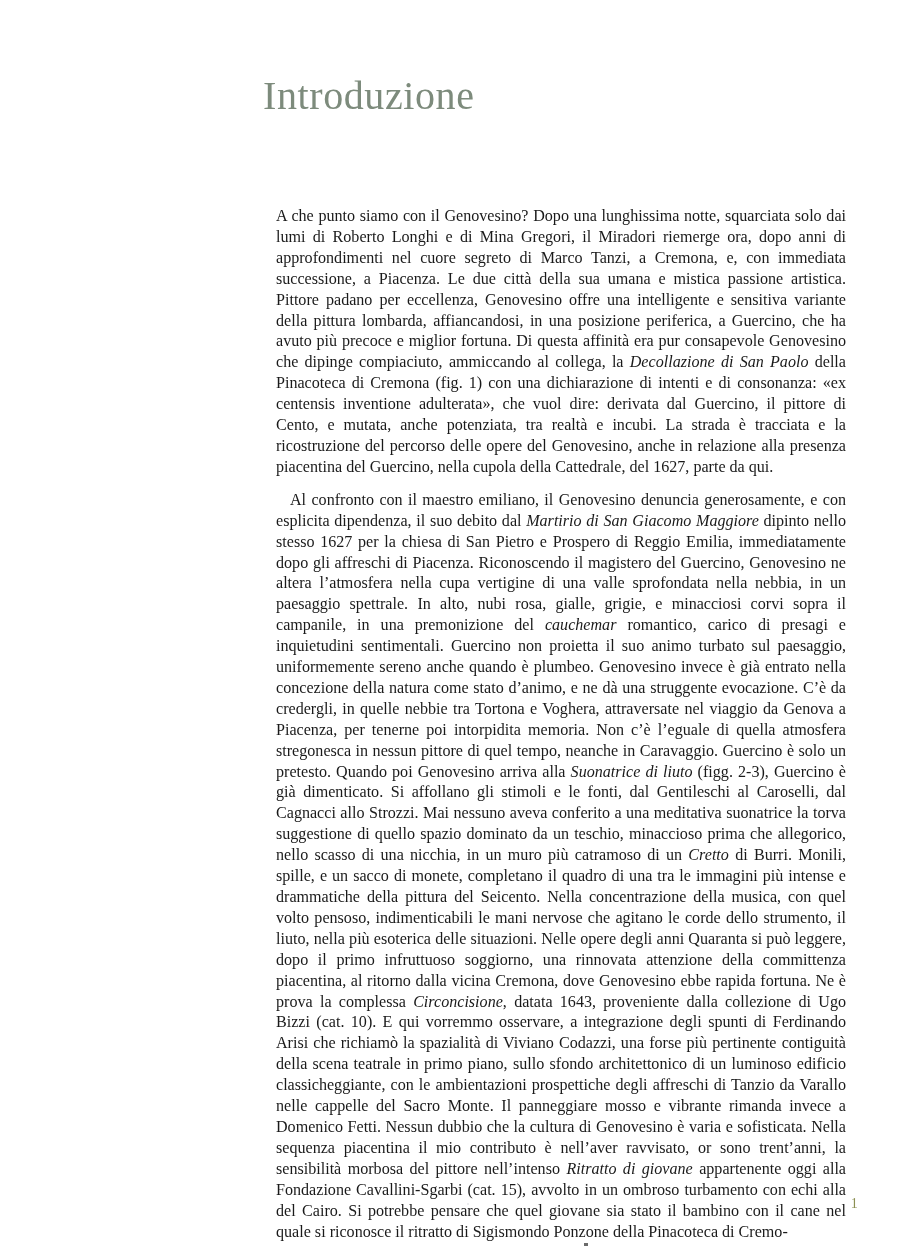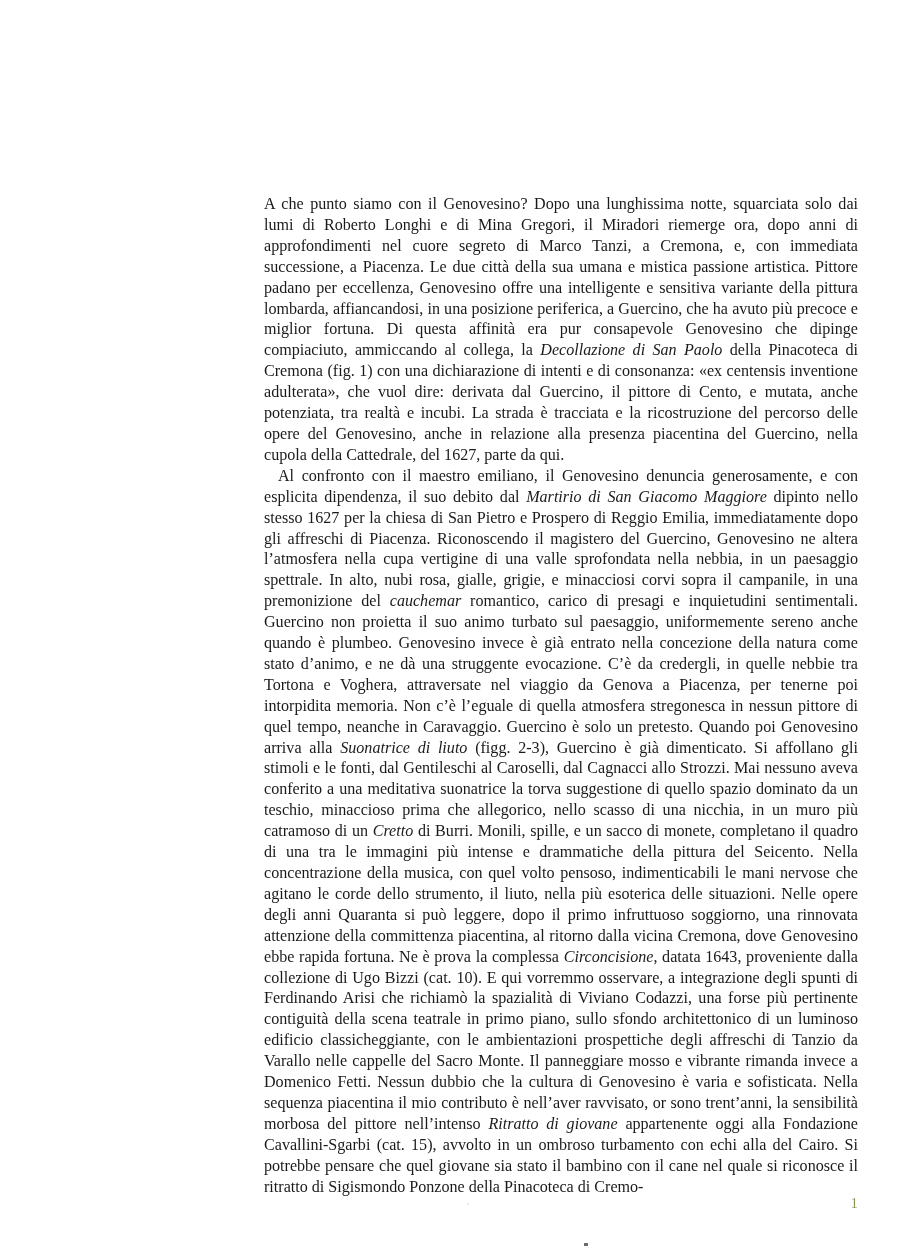--- a/index.html
+++ b/index.html
@@ -55,21 +55,21 @@
     width: 594px;
     font-size: 16.1px;
     line-height: 20.9px;
     color: #1a1a1a;
     text-align: justify;
     text-justify: inter-word;
     hyphens: none;
   }
 
   .body-column p {
-    margin: 0;
+    margin: 12px;
     text-indent: 0;
   }
 
   .body-column p + p {
     text-indent: 14px;
   }
 
   .body-column i,
   .body-column em {
     font-style: italic;
@@ -105,20 +105,21 @@
     background: #3a3a3a;
     border-radius: 0;
     opacity: 0.75;
   }
 </style>
 </head>
 <body>
 
 <div class="page" style="background: rgb(255, 255, 255);">
 
+  <h1 class="chapter-title" style="color: rgb(125, 139, 124);">Introduzione</h1>
 
 
   <div class="body-column" style="color: rgb(26, 26, 26);">
     <p>A che punto siamo con il Genovesino? Dopo una lunghissima notte, squarciata solo dai lumi di Roberto Longhi e di Mina Gregori, il Miradori riemerge ora, dopo anni di approfondimenti nel cuore segreto di Marco Tanzi, a Cremona, e, con immediata successione, a Piacenza. Le due città della sua umana e mistica passione artistica. Pittore padano per eccellenza, Genovesino offre una intelligente e sensitiva variante della pittura lombarda, affiancandosi, in una posizione periferica, a Guercino, che ha avuto più precoce e miglior fortuna. Di questa affinità era pur consapevole Genovesino che dipinge compiaciuto, ammiccando al collega, la <i>Decollazione di San Paolo</i> della Pinacoteca di Cremona (fig. 1) con una dichiarazione di intenti e di consonanza: «ex centensis inventione adulterata», che vuol dire: derivata dal Guercino, il pittore di Cento, e mutata, anche potenziata, tra realtà e incubi. La strada è tracciata e la ricostruzione del percorso delle opere del Genovesino, anche in relazione alla presenza piacentina del Guercino, nella cupola della Cattedrale, del 1627, parte da qui.</p>
     <p>Al confronto con il maestro emiliano, il Genovesino denuncia generosamente, e con esplicita dipendenza, il suo debito dal <i>Martirio di San Giacomo Maggiore</i> dipinto nello stesso 1627 per la chiesa di San Pietro e Prospero di Reggio Emilia, immediatamente dopo gli affreschi di Piacenza. Riconoscendo il magistero del Guercino, Genovesino ne altera l’atmosfera nella cupa vertigine di una valle sprofondata nella nebbia, in un paesaggio spettrale. In alto, nubi rosa, gialle, grigie, e minacciosi corvi sopra il campanile, in una premonizione del <i>cauchemar</i> romantico, carico di presagi e inquietudini sentimentali. Guercino non proietta il suo animo turbato sul paesaggio, uniformemente sereno anche quando è plumbeo. Genovesino invece è già entrato nella concezione della natura come stato d’animo, e ne dà una struggente evocazione. C’è da credergli, in quelle nebbie tra Tortona e Voghera, attraversate nel viaggio da Genova a Piacenza, per tenerne poi intorpidita memoria. Non c’è l’eguale di quella atmosfera stregonesca in nessun pittore di quel tempo, neanche in Caravaggio. Guercino è solo un pretesto. Quando poi Genovesino arriva alla <i>Suonatrice di liuto</i> (figg. 2-3), Guercino è già dimenticato. Si affollano gli stimoli e le fonti, dal Gentileschi al Caroselli, dal Cagnacci allo Strozzi. Mai nessuno aveva conferito a una meditativa suonatrice la torva suggestione di quello spazio dominato da un teschio, minaccioso prima che allegorico, nello scasso di una nicchia, in un muro più catramoso di un <i>Cretto</i> di Burri. Monili, spille, e un sacco di monete, completano il quadro di una tra le immagini più intense e drammatiche della pittura del Seicento. Nella concentrazione della musica, con quel volto pensoso, indimenticabili le mani nervose che agitano le corde dello strumento, il liuto, nella più esoterica delle situazioni. Nelle opere degli anni Quaranta si può leggere, dopo il primo infruttuoso soggiorno, una rinnovata attenzione della committenza piacentina, al ritorno dalla vicina Cremona, dove Genovesino ebbe rapida fortuna. Ne è prova la complessa <i>Circoncisione</i>, datata 1643, proveniente dalla collezione di Ugo Bizzi (cat. 10). E qui vorremmo osservare, a integrazione degli spunti di Ferdinando Arisi che richiamò la spazialità di Viviano Codazzi, una forse più pertinente contiguità della scena teatrale in primo piano, sullo sfondo architettonico di un luminoso edificio classicheggiante, con le ambientazioni prospettiche degli affreschi di Tanzio da Varallo nelle cappelle del Sacro Monte. Il panneggiare mosso e vibrante rimanda invece a Domenico Fetti. Nessun dubbio che la cultura di Genovesino è varia e sofisticata. Nella sequenza piacentina il mio contributo è nell’aver ravvisato, or sono trent’anni, la sensibilità morbosa del pittore nell’intenso <i>Ritratto di giovane</i> appartenente oggi alla Fondazione Cavallini-Sgarbi (cat. 15), avvolto in un ombroso turbamento con echi alla del Cairo. Si potrebbe pensare che quel giovane sia stato il bambino con il cane nel quale si riconosce il ritratto di Sigismondo Ponzone della Pinacoteca di Cremo-</p>
   </div>
 
   <div class="page-number" style="color: rgb(139, 143, 82);">1</div>
 
   <div class="scan-speck"></div>

